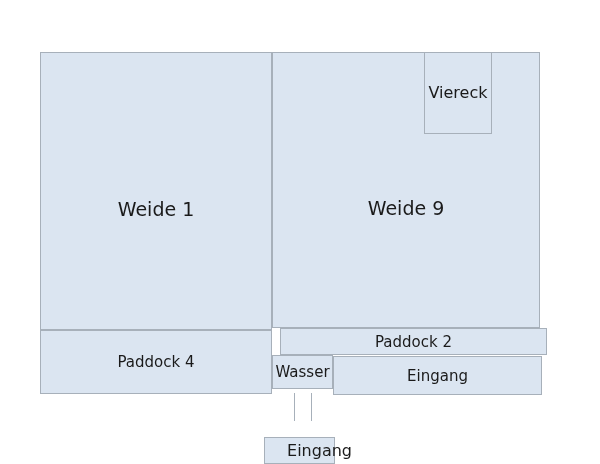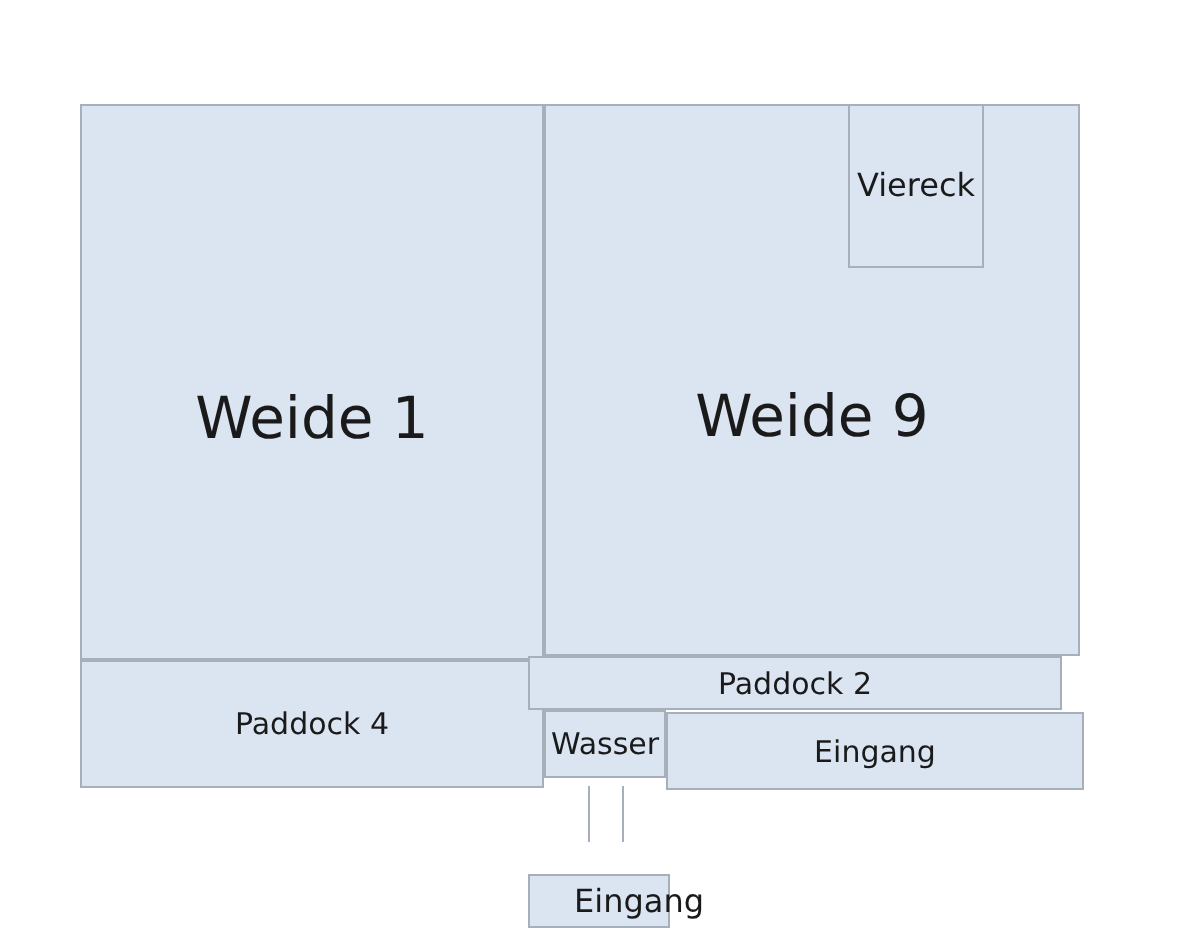--- a/index.html
+++ b/index.html
@@ -23,29 +23,29 @@
   .area {
     position: absolute;
     background: var(--fill);
     border: 1px solid var(--border);
     display: flex;
     align-items: center;
     justify-content: center;
     color: var(--text);
   }
   .lbl { white-space: nowrap; line-height: 1.2; }
-  .lbl-lg { font-size: 29px; margin-top: 36px; }
+  .lbl-lg { font-size: 19px; margin-top: 36px; }
   .lbl-md { font-size: 16px; }
   .lbl-sm { font-size: 15px; }
 
   .weide1   { left: 40px;  top: 52px;  width: 232px; height: 278px; }
   .weide2   { left: 272px; top: 52px;  width: 268px; height: 276px; }
   .viereck  { left: 424px; top: 52px;  width: 68px;  height: 82px;  }
   .paddock1 { left: 40px;  top: 330px; width: 232px; height: 64px;  }
-  .paddock2 { left: 264px; top: 328px; width: 267px; height: 27px;  }
+  .paddock2 { left: 280px; top: 328px; width: 267px; height: 27px;  }
   .wasser   { left: 272px; top: 355px; width: 61px;  height: 34px;  }
   .heulager { left: 333px; top: 356px; width: 209px; height: 39px;  }
   .eingang  { left: 264px; top: 437px; width: 71px;  height: 27px; padding-left: 40px;  }
 
   .corridor {
     position: absolute;
     left: 294px; top: 393px;
     width: 18px; height: 28px;
     background: var(--bg);
     border-left: 1px solid var(--border);

